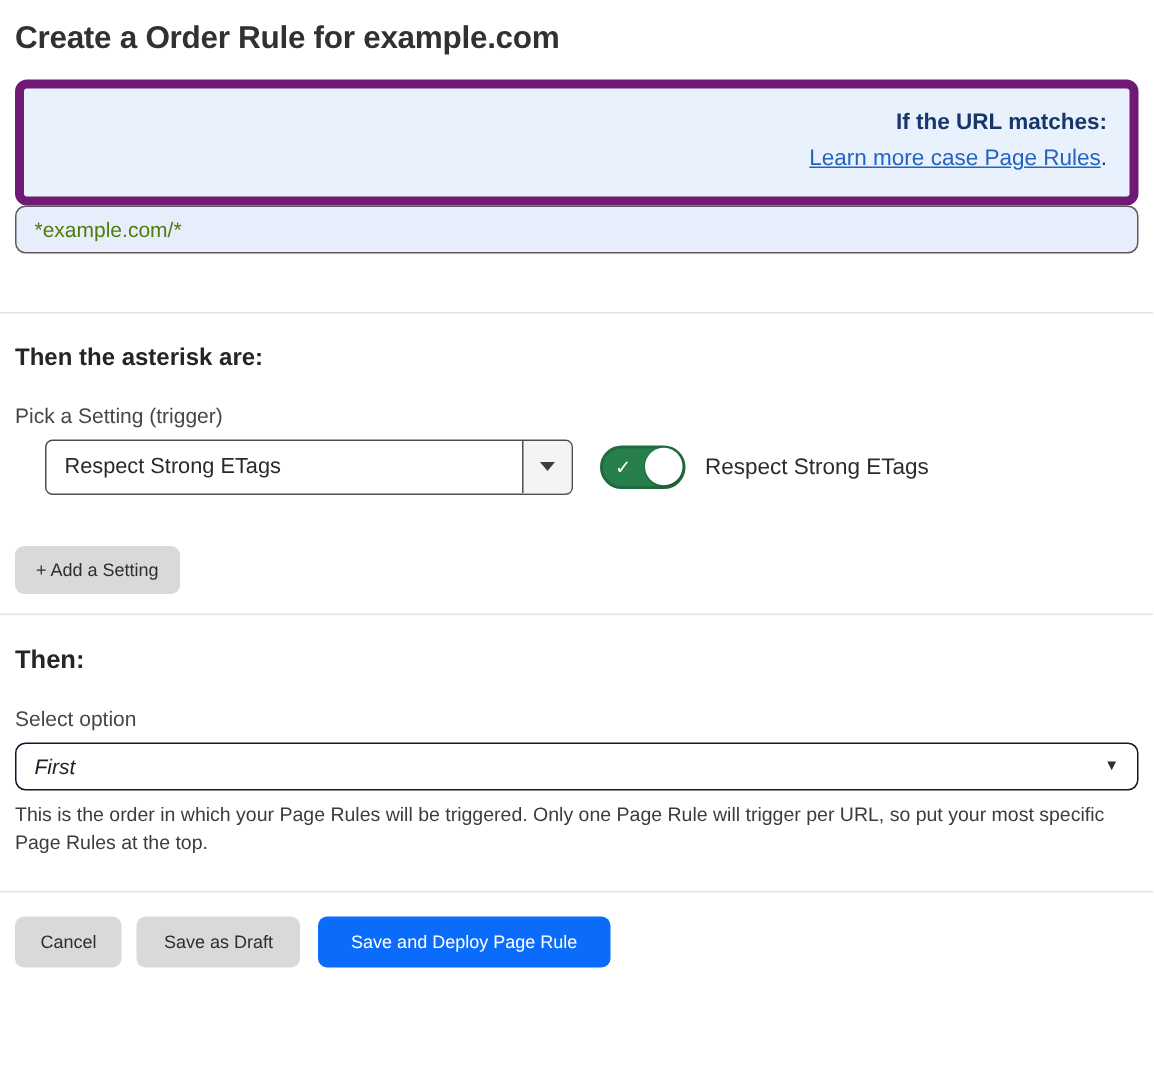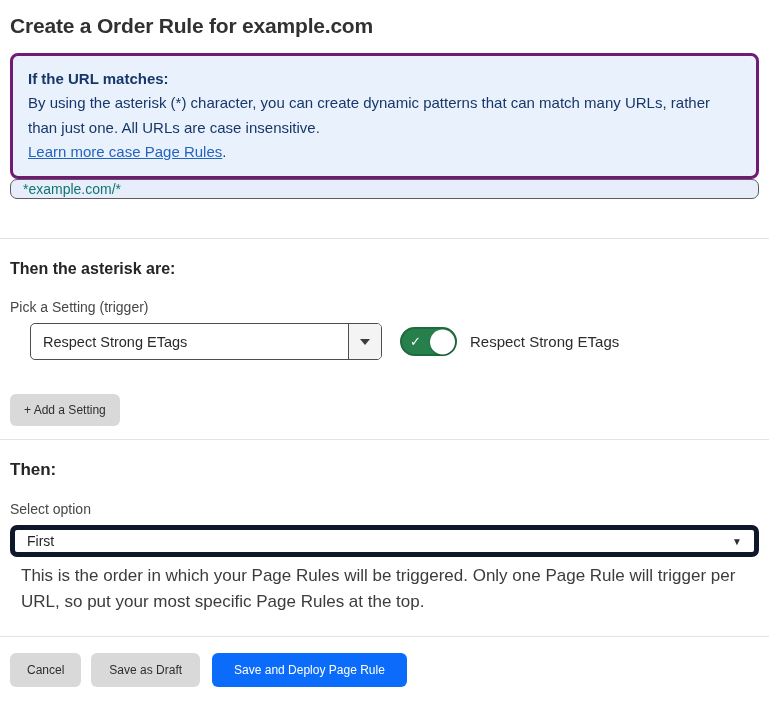--- a/index.html
+++ b/index.html
@@ -18,52 +18,53 @@
     font-size: 21px;
     font-weight: 700;
     color: #313131;
     letter-spacing: -0.2px;
     margin: 2px 0 0 0;
   }
 
   .info-box {
     margin-top: 15px;
     background: #e9f2fc;
-    border: 3px solid #701a75;
+    border: 6px solid #701a75;
     border-radius: 8px;
     padding: 11px 15px 12px 15px;
     color: #17376b;
     font-size: 15px;
     line-height: 1.62;
+    text-align: right;
   }
   .info-box .info-heading { font-weight: 700; }
   .info-box a.learn-link {
     color: #2563c0;
     text-decoration: underline;
     cursor: pointer;
   }
 
   .field-label {
     font-size: 14px;
     color: #474747;
     margin-top: 21px;
     margin-bottom: 8px;
   }
 
   .url-input {
     display: block;
     width: 100%;
-    height: 20px;
+    height: 32px;
     background: #e7edfa;
     border: 1px solid #5c5c5c;
     border-radius: 7px;
     padding: 0 12px;
     font-family: "Liberation Sans", "DejaVu Sans", sans-serif;
     font-size: 14px;
-    color: #0f766e;
+    color: #4d7c0f;
     outline: none;
   }
 
   .divider {
     border: none;
     border-top: 1px solid #e3e3e3;
     height: 0;
     margin-left: -10px;
     margin-right: -10px;
   }
@@ -170,42 +171,42 @@
     background: #d9d9d9;
     color: #2e2e2e;
     padding: 10px 15px;
   }
   .add-setting-btn { margin-top: 34px; padding: 10px 14px; }
 
   .order-select {
     width: 100%;
     height: 32px;
     background: #ffffff;
-    border: 5px solid #0f172a;
+    border: 1px solid #0f172a;
     border-radius: 7px;
     display: flex;
     align-items: center;
     justify-content: space-between;
     padding: 0 12px;
     font-size: 14px;
     color: #1f1f1f;
     cursor: pointer;
+    font-style: italic;
   }
   .order-select .sel-chevron {
     font-size: 10px;
     color: #2e2e2e;
   }
 
   .help-text {
     margin-top: 6px;
-    font-size: 17px;
+    font-size: 13px;
     color: #3c3c3c;
     line-height: 1.5;
     max-width: 745px;
-    margin-left: 11px;
   }
 
   .actions {
     display: flex;
     align-items: center;
     margin-top: 16px;
   }
   .actions .btn { height: 34px; }
   .cancel-btn { padding: 0 17px; }
   .save-draft-btn { margin-left: 10px; padding: 0 18px; }
@@ -218,21 +219,20 @@
 </style>
 </head>
 <body>
 
 <div class="page">
 
   <h1 class="page-title">Create a Order Rule for example.com</h1>
 
   <div class="info-box">
     <div class="info-heading">If the URL matches:</div>
-    <div class="info-body">By using the asterisk (*) character, you can create dynamic patterns that can match many URLs, rather than just one. All URLs are case insensitive.</div>
     <div><a class="learn-link">Learn more case Page Rules</a><span>.</span></div>
   </div>
 
   <input class="url-input" type="text" value="*example.com/*" style="">
 
   <hr class="divider divider-1">
 
   <h2 class="section-heading">Then the asterisk are:</h2>
 
   <div class="field-label">Pick a Setting (trigger)</div>

